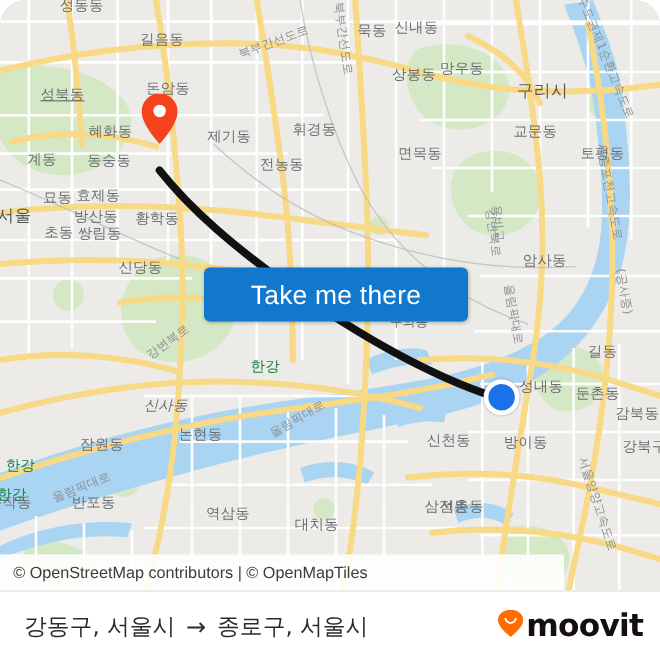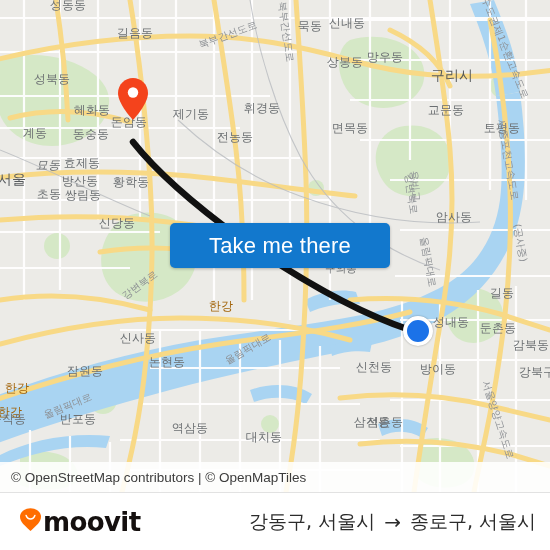--- a/index.html
+++ b/index.html
@@ -9,20 +9,21 @@
   }
   body {
     font-family: "Liberation Sans", "DejaVu Sans", sans-serif;
   }
   #app {
     position: relative;
     width: 550px;
     height: 550px;
     overflow: hidden;
     background: #ffffff;
+    border-radius: 21px;
   }
 
   
   #map {
     position: absolute;
     left: 0; top: 0;
     width: 550px;
     height: 492px;
     overflow: hidden;
     background: #e9e7e2;
@@ -44,21 +45,21 @@
     transform: translate(-50%, -50%);
     pointer-events: none;
     letter-spacing: .2px;
   }
   .map-label.city {
     color: #55595c;
     font-size: 14px;
   }
   .map-label.district { font-size: 12px; }
   .map-label.small    { font-size: 10.5px; }
-  .map-label.water    { color: #a16207; font-size: 12px; }
+  .map-label.water    { color: #15803d; font-size: 12px; }
   .map-label.road     { color: #8d9094; font-size: 10px; }
 
   
   #origin-pin {
     position: absolute;
     left: 133px; top: 120px;
     width: 30px; height: 42px;
     transform: translate(-50%, -100%);
   }
   #dest-dot {
@@ -92,21 +93,21 @@
     display: flex;
     align-items: center;
     justify-content: center;
   }
 
   
   #attribution {
     position: absolute;
     left: 0;
     top: 462px;
-    width: 550px;
+    width: 470px;
     height: 30px;
     background: rgba(255,255,255,.88);
     display: flex;
     align-items: center;
     font-size: 13.5px;
     color: #3c3c3c;
     padding-left: 11px;
     box-sizing: border-box;
   }
 
@@ -286,55 +287,55 @@
     </svg>
 
     <div id="map-labels">
         <div class="map-label district" style="left: 68px; top: 5px;">성동동</div>
         <div class="map-label district" style="left: 135px; top: 33px;">길음동</div>
         <div class="map-label road" style="left: 228px; top: 35px; transform: translate(-50%, -50%) rotate(-20deg);">북부간선도로</div>
         <div class="map-label road" style="left: 286px; top: 32px; transform: translate(-50%, -50%) rotate(82deg);">북부간선도로</div>
         <div class="map-label district" style="left: 310px; top: 26px;">묵동</div>
         <div class="map-label district" style="left: 347px; top: 23px;">신내동</div>
         <div class="map-label road" style="left: 505px; top: 48px; transform: translate(-50%, -50%) rotate(68deg);">수도권제1순환고속도로</div>
-        <div class="map-label district" style="left: 52px; top: 79px;">성북동</div>
-        <div class="map-label district" style="left: 129px; top: 74px; margin-top: 48px;">돈암동</div>
+        <div class="map-label district" style="left: 52px; top: 79px; text-decoration: underline;">성북동</div>
+        <div class="map-label district" style="left: 140px; top: 74px;">돈암동</div>
         <div class="map-label district" style="left: 345px; top: 62px;">상봉동</div>
         <div class="map-label district" style="left: 385px; top: 57px;">망우동</div>
         <div class="map-label city" style="left: 452px; top: 76px;">구리시</div>
         <div class="map-label district" style="left: 92px; top: 110px;">혜화동</div>
         <div class="map-label district" style="left: 191px; top: 114px;">제기동</div>
         <div class="map-label district" style="left: 262px; top: 108px;">휘경동</div>
         <div class="map-label district" style="left: 446px; top: 110px;">교문동</div>
         <div class="map-label district" style="left: 502px; top: 128px;">토평동</div>
         <div class="map-label district" style="left: 35px; top: 133px;">계동</div>
         <div class="map-label district" style="left: 91px; top: 134px;">동숭동</div>
         <div class="map-label district" style="left: 235px; top: 137px;">전농동</div>
         <div class="map-label district" style="left: 337px; top: 128px; margin-left: 13px;">면목동</div>
-        <div class="map-label district" style="left: 48px; top: 165px; font-style: italic;">묘동</div>
+        <div class="map-label district" style="left: 48px; top: 165px;">묘동</div>
         <div class="map-label district" style="left: 82px; top: 163px;">효제동</div>
         <div class="map-label city" style="left: 12px; top: 180px;">서울</div>
         <div class="map-label district" style="left: 80px; top: 181px;">방산동</div>
         <div class="map-label district" style="left: 131px; top: 182px;">황학동</div>
         <div class="map-label district" style="left: 49px; top: 194px;">초동</div>
         <div class="map-label district" style="left: 83px; top: 195px;">쌍림동</div>
         <div class="map-label road" style="left: 415px; top: 186px; transform: translate(-50%, -50%) rotate(84deg);">용비교</div>
         <div class="map-label road" style="left: 411px; top: 194px; transform: translate(-50%, -50%) rotate(82deg);">강변북로</div>
         <div class="map-label district" style="left: 454px; top: 217px;">암사동</div>
         <div class="map-label road" style="left: 508px; top: 160px; transform: translate(-50%, -50%) rotate(80deg);">세종포천고속도로</div>
         <div class="map-label road" style="left: 520px; top: 243px; transform: translate(-50%, -50%) rotate(80deg);">(공사중)</div>
         <div class="map-label district" style="left: 117px; top: 223px;">신당동</div>
         <div class="map-label small" style="left: 341px; top: 269px;">구의동</div>
         <div class="map-label road" style="left: 428px; top: 262px; transform: translate(-50%, -50%) rotate(80deg);">올림픽대로</div>
         <div class="map-label road" style="left: 140px; top: 285px; transform: translate(-50%, -50%) rotate(-36deg);">강변북로</div>
         <div class="map-label water" style="left: 221px; top: 306px;">한강</div>
         <div class="map-label district" style="left: 502px; top: 293px;">길동</div>
         <div class="map-label district" style="left: 451px; top: 322px;">성내동</div>
         <div class="map-label district" style="left: 498px; top: 328px;">둔촌동</div>
-        <div class="map-label district" style="left: 138px; top: 338px;">신사동</div>
+        <div class="map-label district" style="left: 138px; top: 338px; font-style: italic;">신사동</div>
         <div class="map-label road" style="left: 248px; top: 349px; transform: translate(-50%, -50%) rotate(-30deg);">올림픽대로</div>
         <div class="map-label water" style="left: 17px; top: 388px;">한강</div>
         <div class="map-label district" style="left: 85px; top: 371px;">잠원동</div>
         <div class="map-label district" style="left: 167px; top: 362px;">논현동</div>
         <div class="map-label district" style="left: 374px; top: 367px;">신천동</div>
         <div class="map-label district" style="left: 438px; top: 369px;">방이동</div>
         <div class="map-label district" style="left: 531px; top: 345px;">감북동</div>
         <div class="map-label water" style="left: 10px; top: 412px;">한강</div>
         <div class="map-label road" style="left: 68px; top: 406px; transform: translate(-50%, -50%) rotate(-22deg);">올림픽대로</div>
         <div class="map-label district" style="left: 8px; top: 419px;">동작동</div>
@@ -357,29 +358,29 @@
     <div id="dest-dot"></div>
 
     <button id="take-me-there">Take me there</button>
 
     <div id="attribution">
       <span>© OpenStreetMap contributors | © OpenMapTiles</span>
     </div>
   </div>
 
   <div id="footer">
+    <div id="route-summary">
+      <span>강동구, 서울시</span>
+      <span id="route-arrow">→</span>
+      <span>종로구, 서울시</span>
+    </div>
     <div id="moovit-logo">
       <span>
         <svg viewBox="0 0 24 26" width="21" height="23">
           <path d="M12 26C5 20 0 15.5 0 9.6 0 4.3 5.3 0 12 0s12 4.3 12 9.6C24 15.5 19 20 12 26z" fill="#ff6d00"></path>
           <path d="M7 8.5c.9 2.6 2.7 4 5 4s4.1-1.4 5-4" fill="none" stroke="#ffffff" stroke-width="1.7" stroke-linecap="round"></path>
         </svg>
       </span>
       <span id="moovit-wordmark">moovit</span>
     </div>
-    <div id="route-summary">
-      <span>강동구, 서울시</span>
-      <span id="route-arrow">→</span>
-      <span>종로구, 서울시</span>
-    </div>
   </div>
 
 </div>
 
 </body></html>

